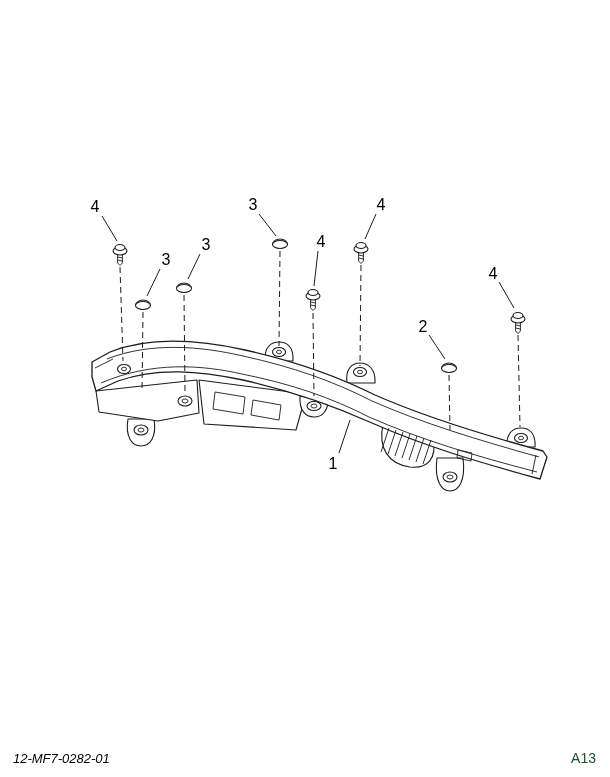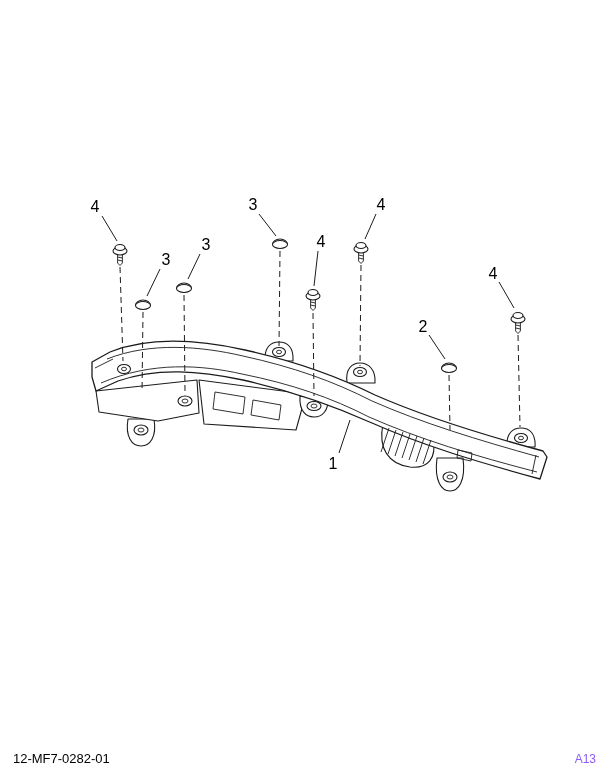--- a/index.html
+++ b/index.html
@@ -1,21 +1,21 @@
 <!DOCTYPE html>
 <html><head>
 <meta charset="utf-8">
 <style>
   html,body{margin:0;padding:0;background:#fff;}
   .page{
     position:relative;width:610px;height:777px;background:#ffffff;
     font-family:"Liberation Sans",sans-serif;overflow:hidden;
   }
-  .footer-left{position:absolute;left:13px;bottom:11px;font-size:13px;color:#000;}
-  .footer-right{position:absolute;right:14px;bottom:11px;font-size:12px;color:#8b5cf6;margin-left:42px;}
+  .footer-left{position:absolute;left:13px;bottom:11px;font-size:13px;color:#000;font-style:italic;}
+  .footer-right{position:absolute;right:14px;bottom:11px;font-size:14px;color:#14532d;margin-left:42px;}
   svg{position:absolute;left:0;top:0;}
   .outline{fill:#ffffff;stroke:#1c1c1c;stroke-width:1.3;stroke-linejoin:round;}
   .shape{fill:#ffffff;stroke:#1c1c1c;stroke-width:1.1;stroke-linejoin:round;}
   .thin{fill:none;stroke:#1c1c1c;stroke-width:0.9;}
   .hole{fill:#ffffff;stroke:#1c1c1c;stroke-width:1.1;}
   .hole-inner{fill:#ffffff;stroke:#1c1c1c;stroke-width:0.9;}
   .dash{fill:none;stroke:#1c1c1c;stroke-width:1;stroke-dasharray:6 4;}
   .leader{fill:none;stroke:#1c1c1c;stroke-width:1;}
   text.callout{font-family:"Liberation Sans",sans-serif;font-size:16px;fill:#000;text-anchor:middle;}
 </style>

